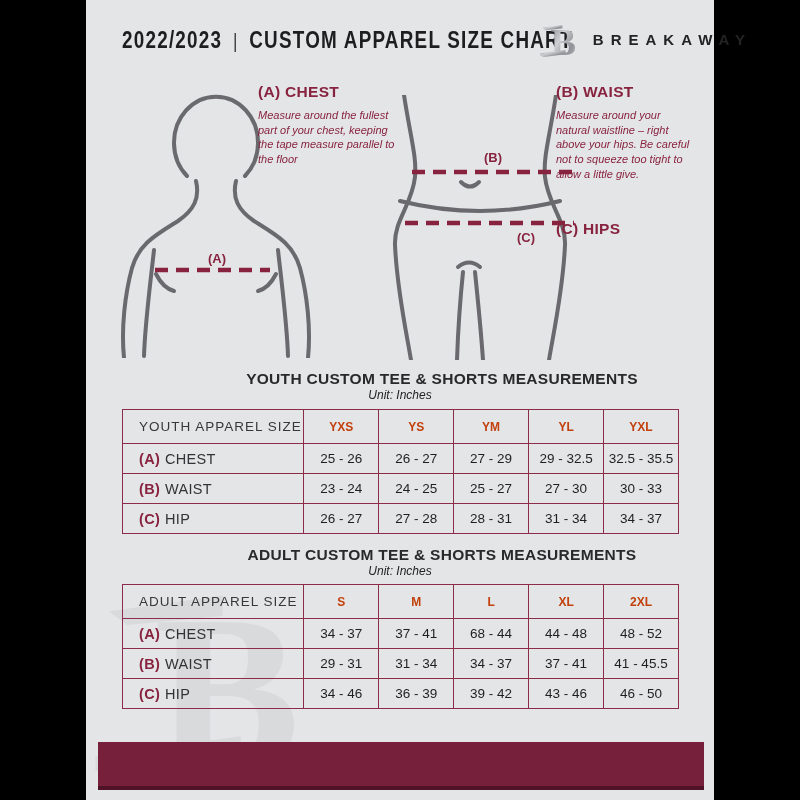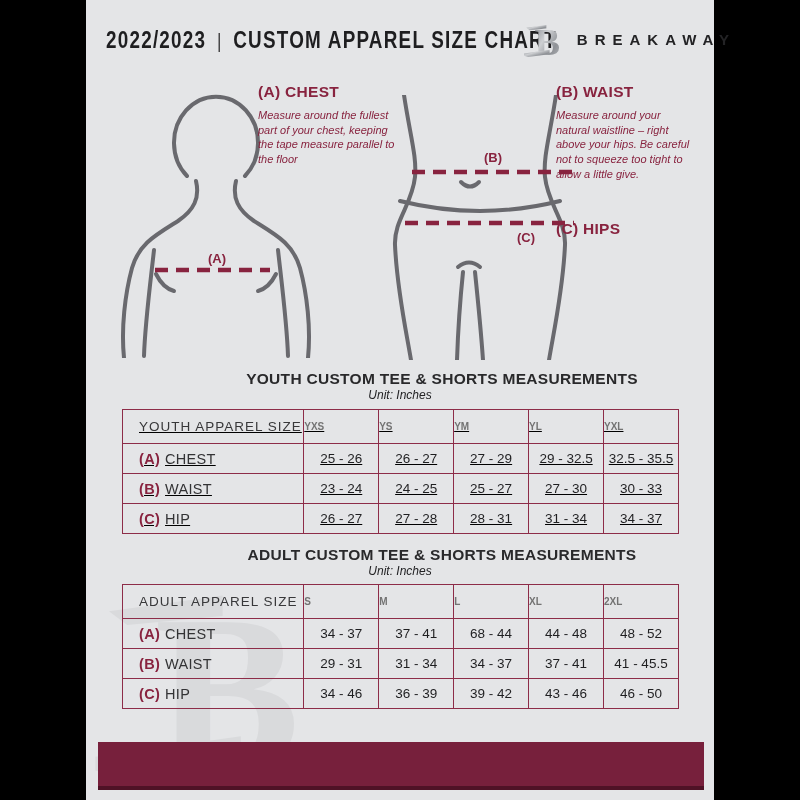--- a/index.html
+++ b/index.html
@@ -10,21 +10,21 @@
     --ink:#28282a;
     --fig:#69696e;
   }
   *{margin:0;padding:0;box-sizing:border-box;}
   html,body{width:800px;height:800px;}
   body{background:#000;position:relative;font-family:"Liberation Sans","DejaVu Sans",sans-serif;overflow:hidden;}
 
   .page{position:absolute;left:86px;top:0;width:628px;height:800px;background:var(--page-bg);}
 
   
-  .hdr{position:absolute;left:0;top:0;width:672px;height:72px;display:flex;align-items:center;}
+  .hdr{position:absolute;left:16px;top:0;width:672px;height:72px;display:flex;align-items:center;}
   .hdr-title{position:absolute;left:20px;top:27px;display:flex;align-items:baseline;gap:13px;
     transform:scaleX(.82);transform-origin:left center;white-space:nowrap;}
   .hdr-title span{font-weight:bold;font-size:23px;letter-spacing:1.5px;color:#1e1e20;}
   .hdr-title .pipe{font-weight:normal;color:#3c3c3e;font-size:21px;}
   .brandwrap{position:absolute;right:22px;top:17px;display:flex;align-items:center;gap:12px;}
   .brand{font-weight:bold;font-size:15px;letter-spacing:7px;color:#232325;}
   .logo{width:42px;height:44px;}
 
   
   .guide-h{position:absolute;font-weight:bold;font-size:15.5px;color:var(--maroon-text);letter-spacing:.3px;}
@@ -44,25 +44,25 @@
   .fig text{font-weight:bold;font-size:13px;fill:var(--maroon-text);font-family:"Liberation Sans",sans-serif;}
 
   
   .sec-title{position:absolute;left:0;width:712px;text-align:center;font-weight:bold;font-size:15.5px;
     letter-spacing:.3px;color:#29292b;z-index:2;}
   .sec-unit{position:absolute;left:0;width:628px;text-align:center;font-style:italic;font-size:12px;color:#232325;z-index:2;}
   #youth-title{top:370px;} #youth-unit{top:388px;}
   #adult-title{top:546px;} #adult-unit{top:564px;}
 
   table.size{position:absolute;left:36px;width:557px;border-collapse:collapse;z-index:2;table-layout:fixed;background:transparent;}
-  #youth-table{top:409px;text-decoration:underline;} #adult-table{top:584px;}
+  #youth-table{top:409px;} #adult-table{top:584px;}
   table.size th, table.size td{border:1.5px solid var(--maroon-line);}
   table.size col.c0{width:32.6%;}
   table.size col.cn{width:13.48%;}
-  table.size thead th{height:34px;font-size:10px;font-weight:bold;color:#737373;text-align:left;}
+  table.size thead th{height:34px;font-size:12px;font-weight:bold;color:#c2410c;text-align:center;}
   table.size thead th.first-col{font-weight:normal;font-size:13.5px;letter-spacing:1px;color:#38383a;text-align:left;padding-left:16px;}
   table.size tbody td{height:30px;font-size:13.5px;color:#1f1f21;text-align:center;}
   table.size tbody td.first-col{text-align:left;padding-left:16px;font-size:14.5px;color:#333335;letter-spacing:.3px;}
   table.size .prefix{font-weight:bold;color:var(--maroon-text);margin-right:5px;}
 
   
   .watermark{position:absolute;left:8px;top:550px;z-index:1;opacity:1;}
   .footer-bar{position:absolute;left:12px;top:742px;width:606px;height:48px;background:var(--maroon);
     border-bottom:4px solid #4f1226;z-index:3;}
 </style>

